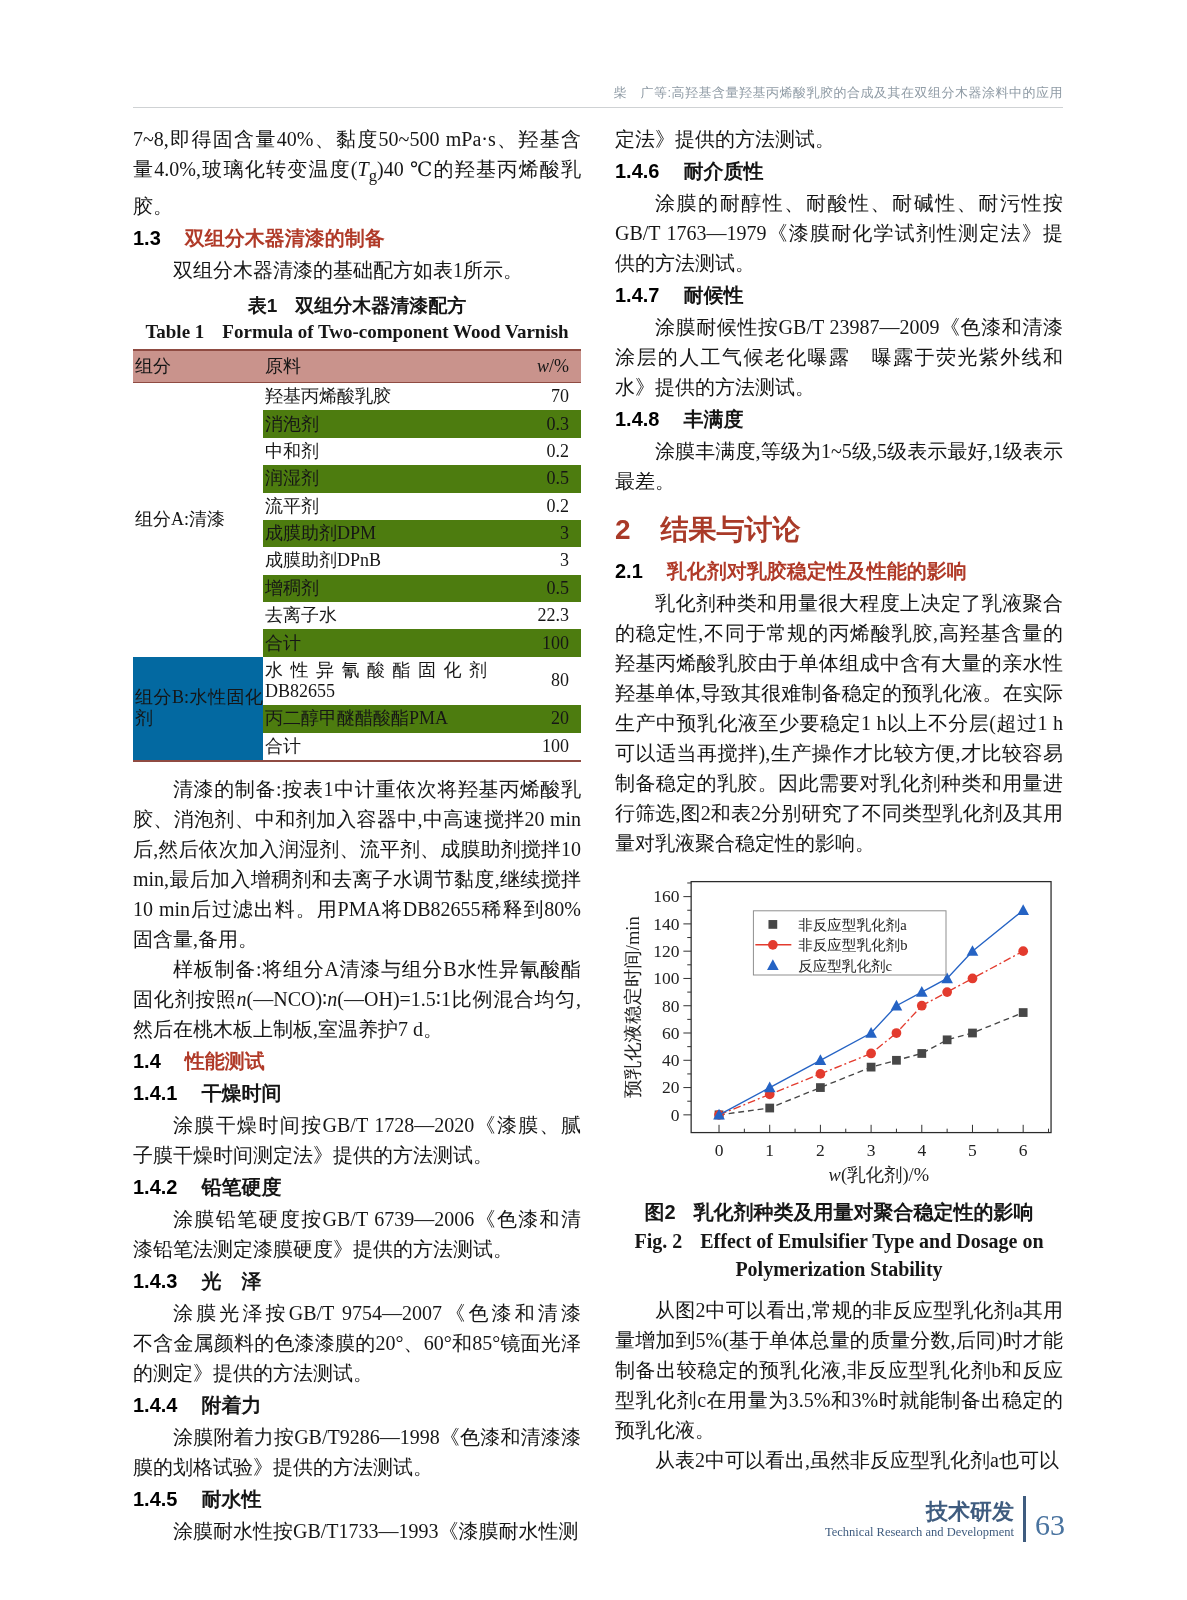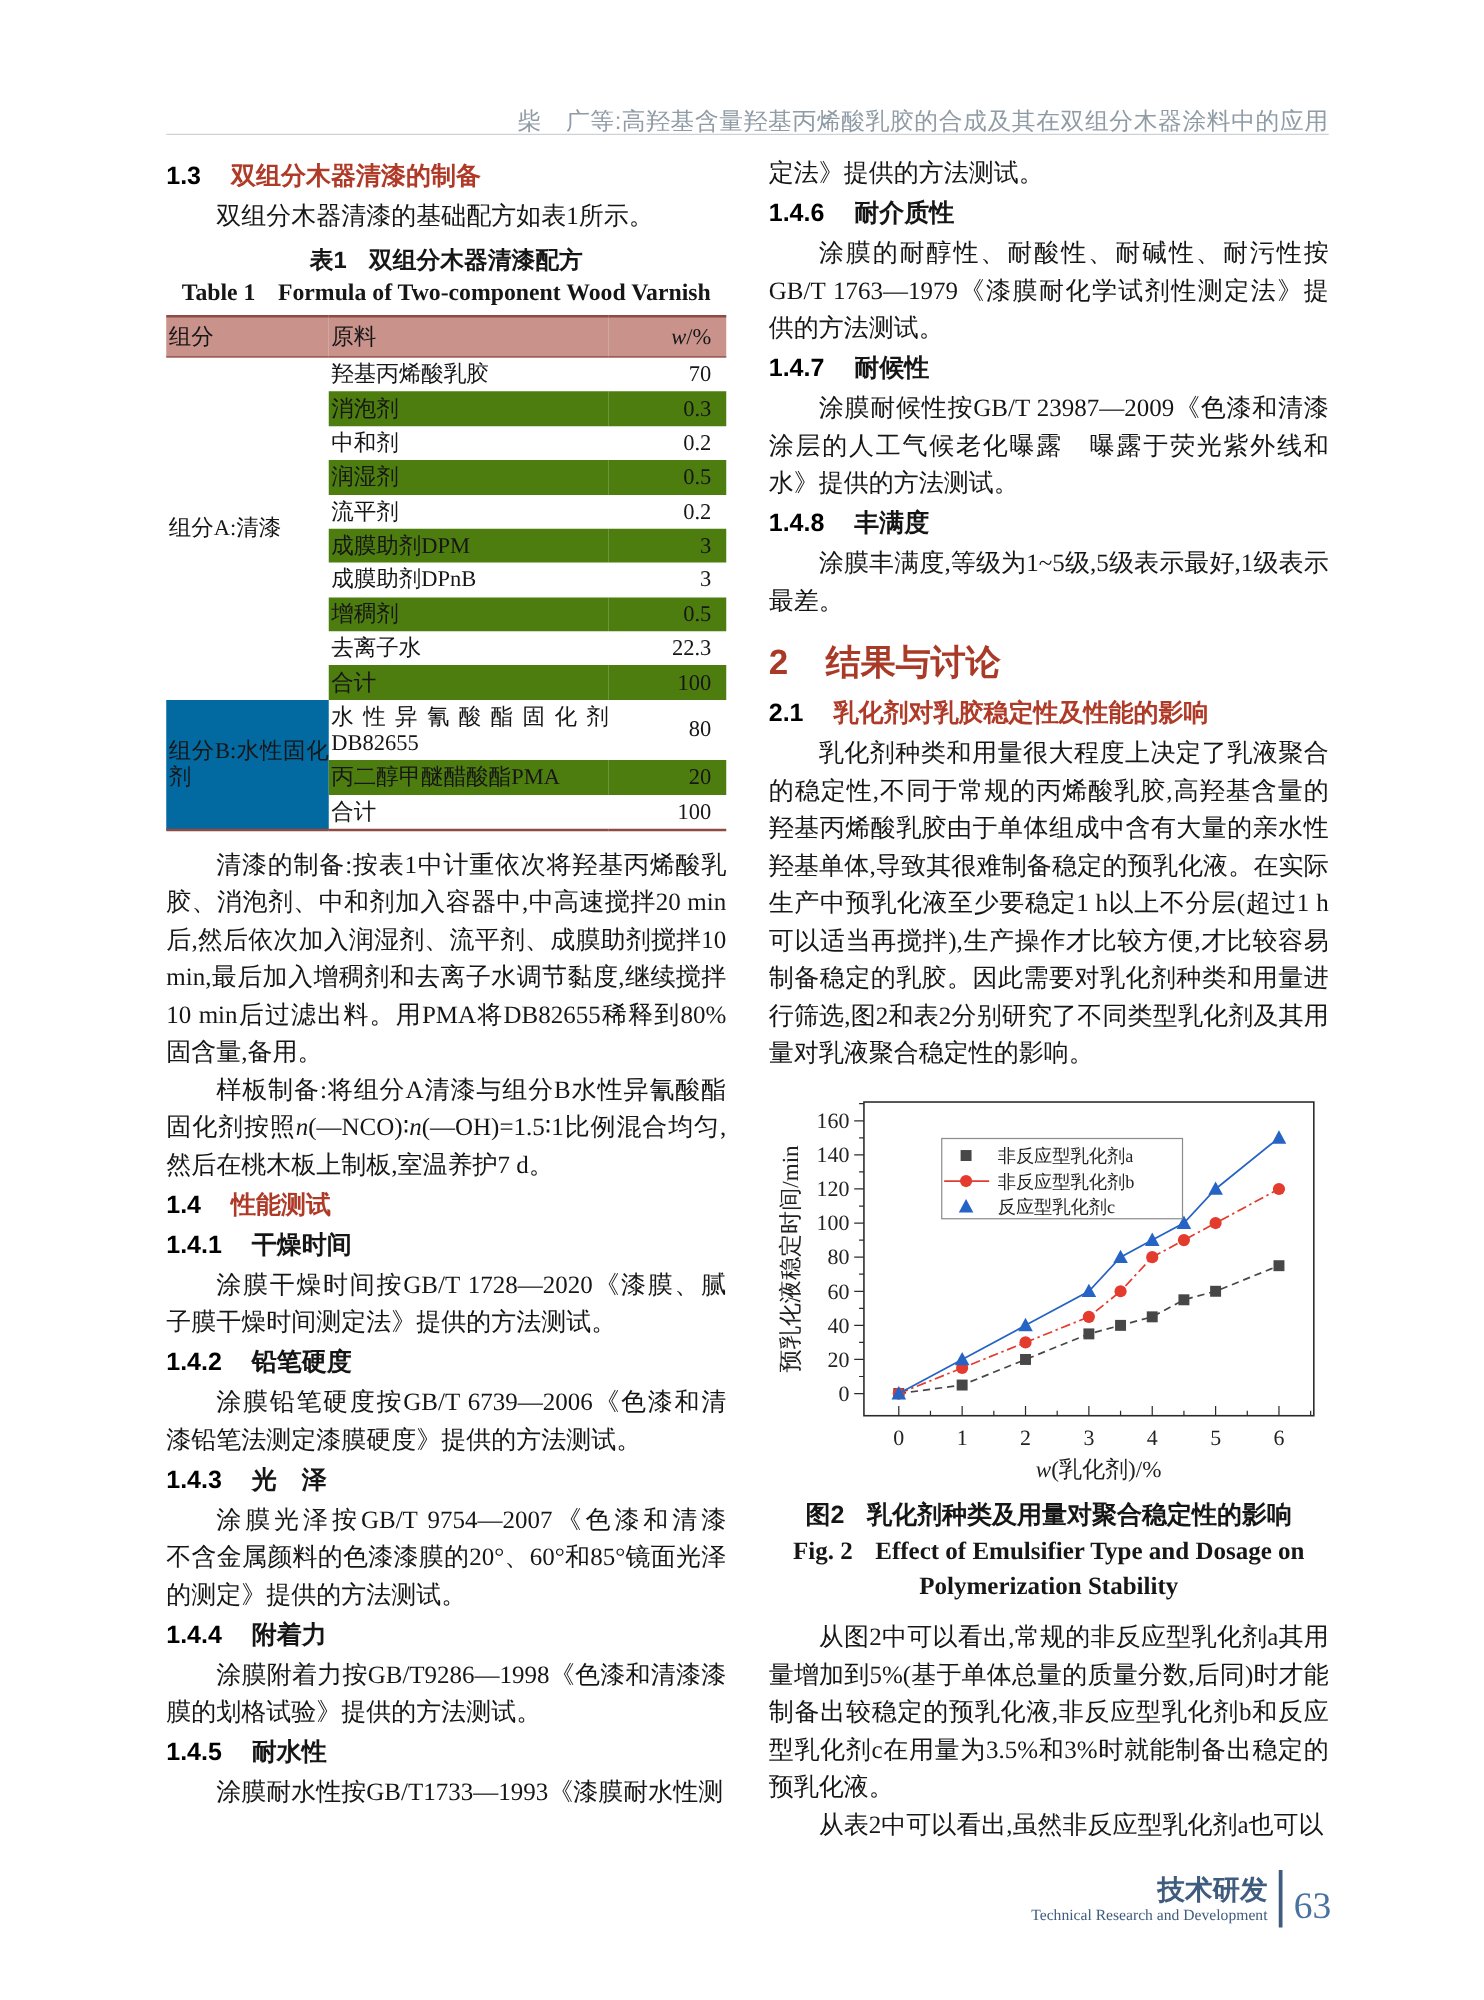--- a/index.html
+++ b/index.html
@@ -1,20 +1,20 @@
 <!DOCTYPE html>
 <html><head>
 <meta charset="utf-8">
 <style>
   html,body{margin:0;padding:0;background:#ffffff;}
   .page{position:relative;width:1187px;height:1600px;background:#ffffff;overflow:hidden;
         font-family:"Liberation Serif","DejaVu Serif",serif;color:#161616;}
   .running-head{position:absolute;top:84px;right:124px;
         font-family:"Liberation Sans","DejaVu Sans",sans-serif;
-        font-size:19px;color:#8f9ba5;letter-spacing:.5px;}
+        font-size:13px;color:#8f9ba5;letter-spacing:.5px;}
   .head-rule{position:absolute;top:107px;left:133px;width:930px;height:1px;background:#cfd2d4;}
   .columns{position:absolute;top:124px;left:133px;width:930px;display:flex;gap:34px;}
   .col{width:448px;font-size:20px;line-height:30px;text-align:justify;}
   .p{margin:0;text-indent:2em;}
   .p.noindent{text-indent:0;}
   .var{font-style:italic;font-family:"Liberation Serif",serif;}
   h3.sub{font-family:"Liberation Sans","DejaVu Sans",sans-serif;font-size:20px;font-weight:bold;
         margin:2px 0;line-height:30px;color:#151515;}
   h3.sub .num{color:#000000;margin-right:24px;}
   h3.sub.red .t{color:#b03a28;}
@@ -59,20 +59,21 @@
 <body>
 
 <div class="page">
 
   <div class="running-head">柴　广等:高羟基含量羟基丙烯酸乳胶的合成及其在双组分木器涂料中的应用</div>
   <div class="head-rule"></div>
 
   <div class="columns">
 
     <div class="col">
+      <p class="p noindent"><span>7~8,即得固含量40%、黏度50~500 mPa·s、羟基含量4.0%,玻璃化转变温度(</span><i class="var">T</i><sub>g</sub><span>)40 ℃的羟基丙烯酸乳胶。</span></p>
 
       <h3 class="sub red"><span class="num">1.3</span><span class="t">双组分木器清漆的制备</span></h3>
       <p class="p">双组分木器清漆的基础配方如表1所示。</p>
 
       <p class="tbl-cap zh"><span class="cap-label">表1</span><span>双组分木器清漆配方</span></p>
       <p class="tbl-cap en"><span class="cap-label">Table 1</span><span>Formula of Two-component Wood Varnish</span></p>
 
       <table class="formula">
         <thead>
           <tr>

